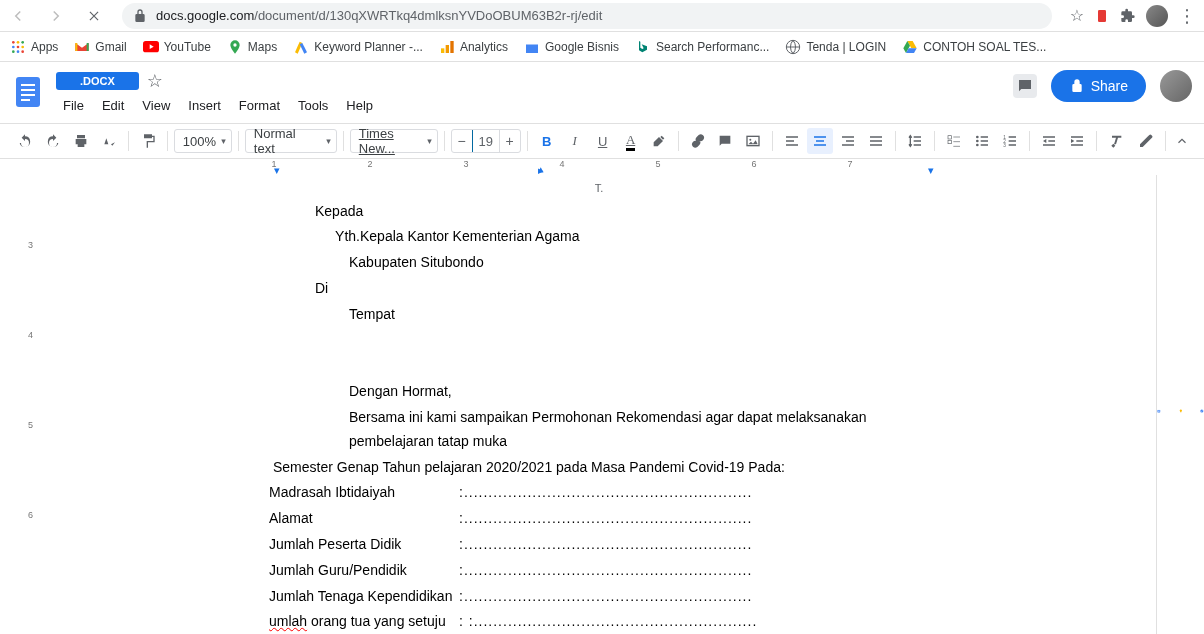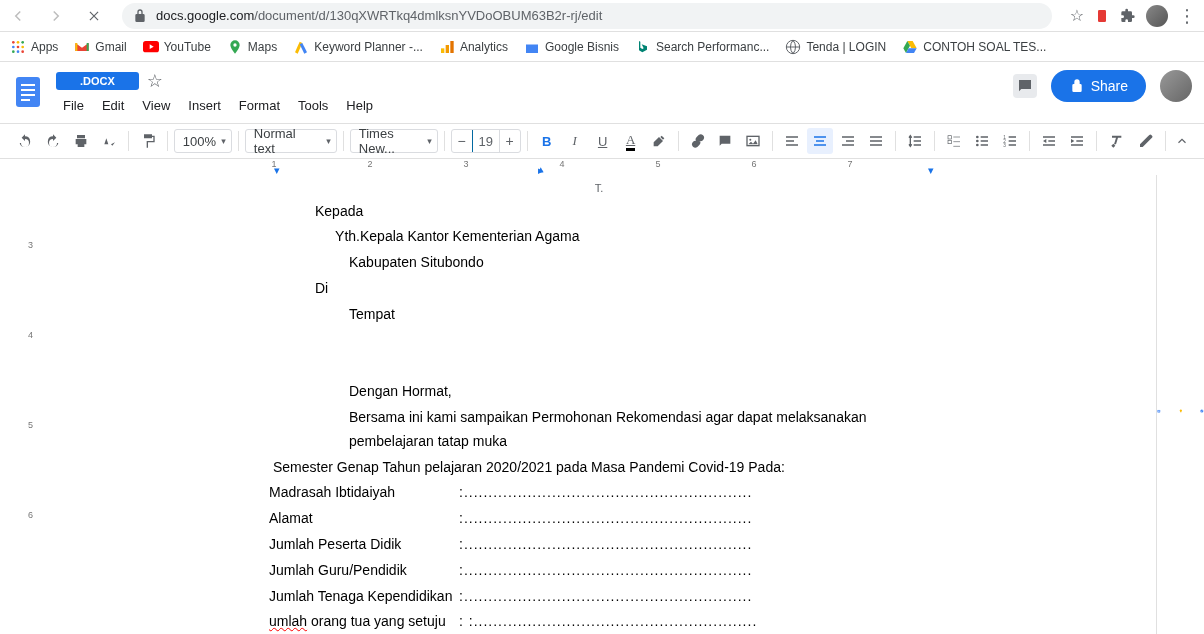--- a/index.html
+++ b/index.html
@@ -38,21 +38,21 @@
 .header-avatar { width: 32px; height: 32px; border-radius: 50%; background: linear-gradient(135deg,#999,#666); }
 
 
 .toolbar { display: flex; align-items: center; height: 36px; padding: 0 12px; border-top: 1px solid #e0e0e0; border-bottom: 1px solid #e0e0e0; font-size: 13px; color: #5f6368; gap: 2px; margin-top: 6px; }
 .tb-btn { width: 26px; height: 26px; display: flex; align-items: center; justify-content: center; cursor: pointer; border-radius: 3px; }
 .tb-sep { width: 1px; height: 20px; background: #e0e0e0; margin: 0 4px; }
 .tb-select { height: 24px; border: 1px solid #dadce0; border-radius: 3px; padding: 0 20px 0 8px; font-size: 13px; color: #3c4043; display: flex; align-items: center; position: relative; cursor: pointer; }
 .tb-select::after { content: "▾"; position: absolute; right: 5px; font-size: 9px; color: #5f6368; }
 .tb-zoom { width: 58px; }
 .tb-style { width: 92px; }
-.tb-font { width: 88px; }
+.tb-font { width: 88px; text-decoration: underline; }
 .tb-size-group { display: flex; align-items: center; border: 1px solid #dadce0; border-radius: 3px; height: 24px; }
 .tb-size-btn { width: 20px; text-align: center; cursor: pointer; font-size: 14px; }
 .tb-size-val { width: 28px; text-align: center; border-left: 1px solid #0369a1; border-right: 1px solid #dadce0; height: 100%; display: flex; align-items: center; justify-content: center; }
 .tb-bold { font-weight: bold; color: #1a73e8; }
 .tb-underline-a { text-decoration: underline; font-family: serif; }
 .tb-align-active { background: #e8f0fe; color: #1a73e8; }
 .tb-chevron { width: 20px; }
 
 
 .ruler { height: 16px; position: relative; background: #fff; font-size: 9px; color: #757575; border-bottom: 1px solid transparent; margin-left: 42px; }

